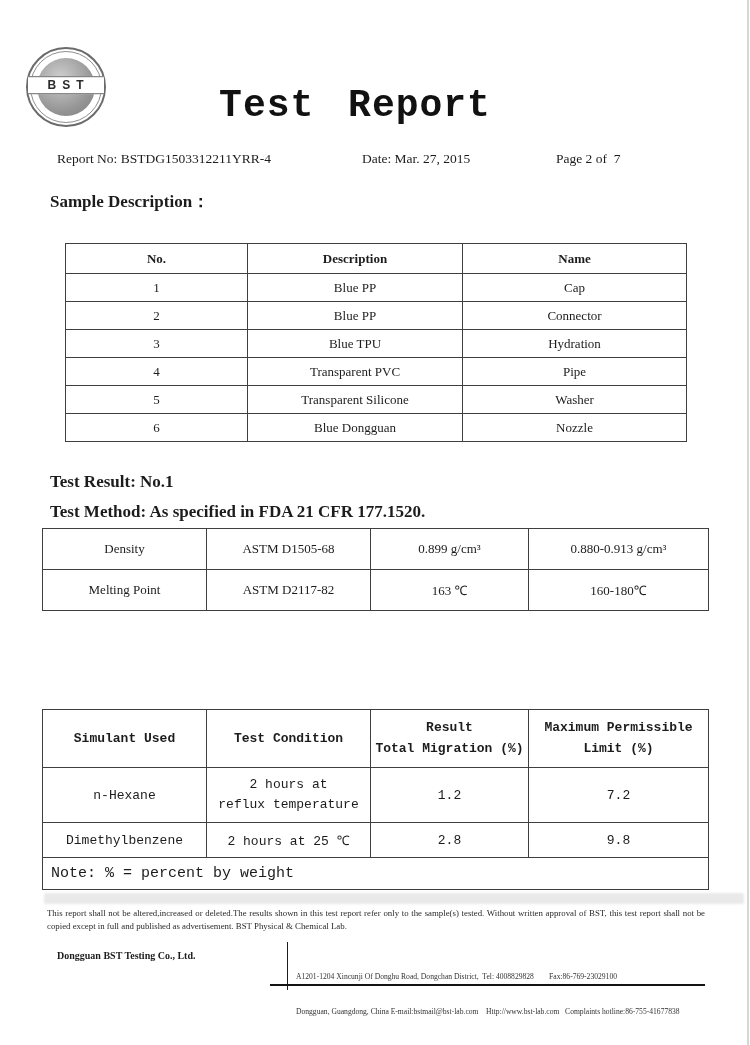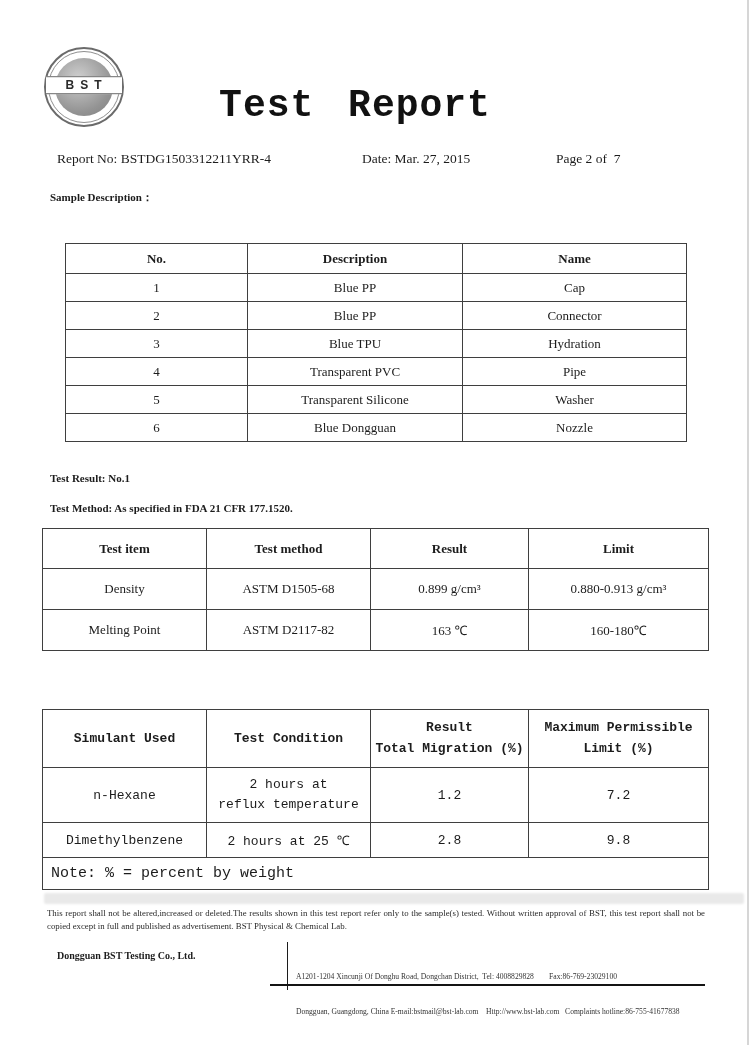--- a/index.html
+++ b/index.html
@@ -1,42 +1,42 @@
 <!DOCTYPE html>
 <html><head>
 <meta charset="utf-8">
 <style>
   html,body { margin:0; padding:0; background:#ffffff; }
   .page { position:relative; width:750px; height:1045px; background:#ffffff;
           font-family:"Liberation Serif", serif; color:#1c1c1c; overflow:hidden; }
   .abs { position:absolute; }
 
   
-  .logo { left:44px; top:47px; width:80px; height:80px; border:2px solid #6b6b6b;
+  .logo { left:26px; top:47px; width:80px; height:80px; border:2px solid #6b6b6b;
           border-radius:50%; box-sizing:border-box; }
   .logo::before { content:""; position:absolute; inset:2px; border:1px solid #8f8f8f; border-radius:50%; }
   .globe { position:absolute; left:50%; top:50%; transform:translate(-50%,-50%);
            width:58px; height:58px; border-radius:50%;
            background:radial-gradient(circle at 40% 35%, #cfcfcf, #949494 65%, #7d7d7d); }
   .logo-band { position:absolute; left:0px; right:0px; top:50%; transform:translateY(-60%);
                height:16px; background:#ffffff; border-top:1px solid #6b6b6b; border-bottom:1px solid #6b6b6b;
                display:flex; align-items:center; justify-content:center;
                font-family:"Liberation Sans", sans-serif; font-weight:bold; font-size:12px;
                letter-spacing:6px; padding-left:5px; color:#2b2b2b; }
 
   .title { left:-20px; top:84px; width:750px; text-align:center;
            font-family:"Liberation Mono", monospace; font-weight:bold; font-size:38px;
            letter-spacing:1px; word-spacing:10px; color:#111; }
 
   .meta { font-size:13.5px; white-space:pre; }
   .m1 { left:57px;  top:151px; }
   .m2 { left:362px; top:151px; }
   .m3 { left:556px; top:151px; }
 
-  .h-bold { font-weight:bold; font-size:11px; }
+  .h-bold { font-weight:bold; font-size:17px; }
   .sample-h { left:50px; top:190px; }
   .result-h { left:50px; top:472px; }
   .method-h { left:50px; top:502px; }
 
   table { border-collapse:collapse; table-layout:fixed; font-size:13px; color:#1c1c1c; }
   td, th { border:1px solid #3f3f3f; text-align:center; vertical-align:middle; padding:0 4px; overflow:hidden; }
   th { font-weight:bold; }
   .t1 { left:65px; top:243px; width:621px; }
   .t1 th { height:29px; }
   .t1 td { height:27px; }
@@ -130,26 +130,20 @@
   <div class="abs h-bold method-h">Test Method: As specified in FDA 21 CFR 177.1520.</div>
 
   <table class="abs t2">
     <colgroup>
         <col style="width:164px">
         <col style="width:164px">
         <col style="width:158px">
         <col style="width:180px">
       </colgroup>
     <tbody>
-        <tr>
-      <th>Test item</th>
-      <th>Test method</th>
-      <th>Result</th>
-      <th>Limit</th>
-    </tr>
     <tr>
       <td>Density</td>
       <td>ASTM D1505-68</td>
       <td>0.899 g/cm³</td>
       <td>0.880-0.913 g/cm³</td>
     </tr>
     <tr>
       <td>Melting Point</td>
       <td>ASTM D2117-82</td>
       <td>163 ℃</td>

